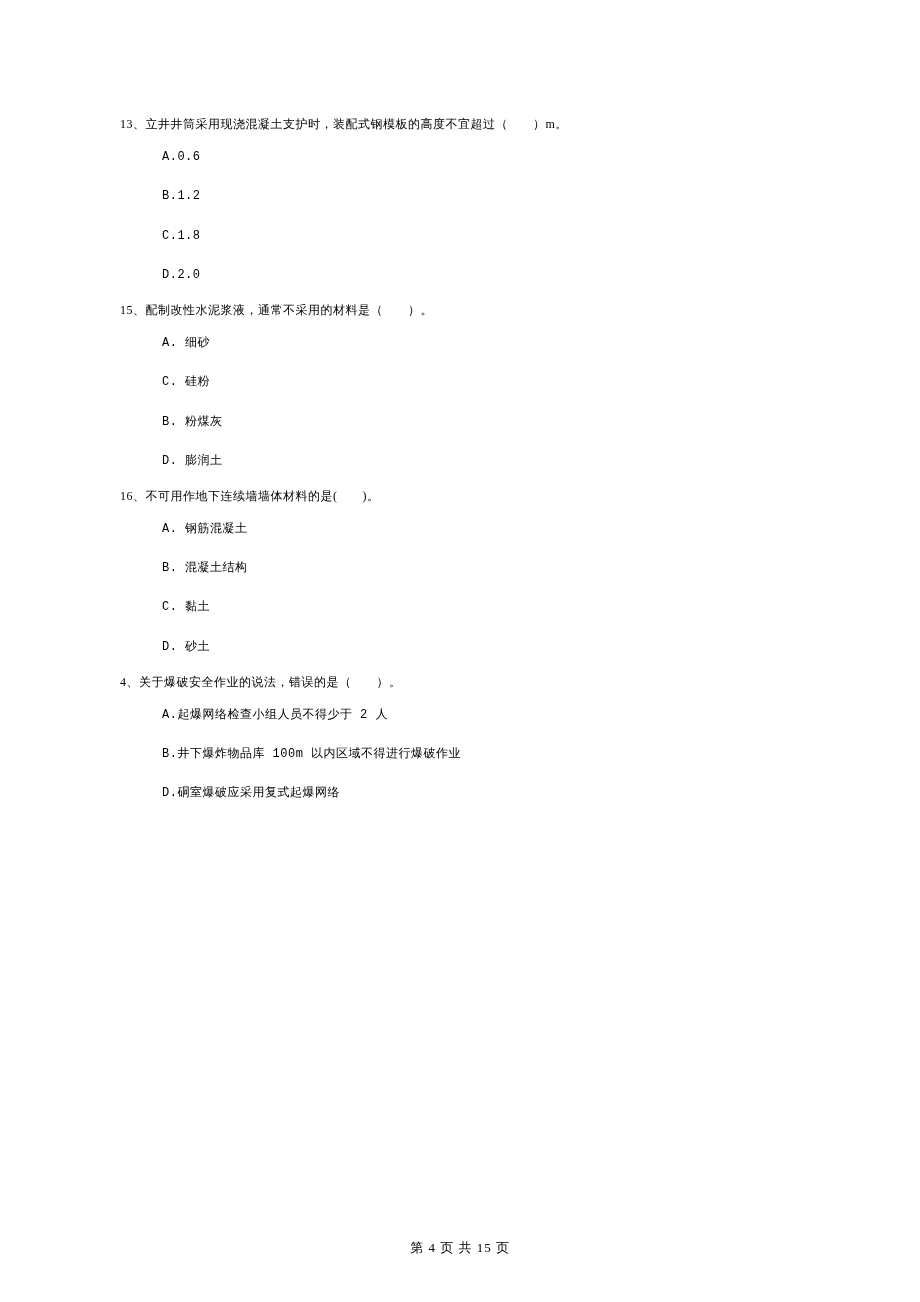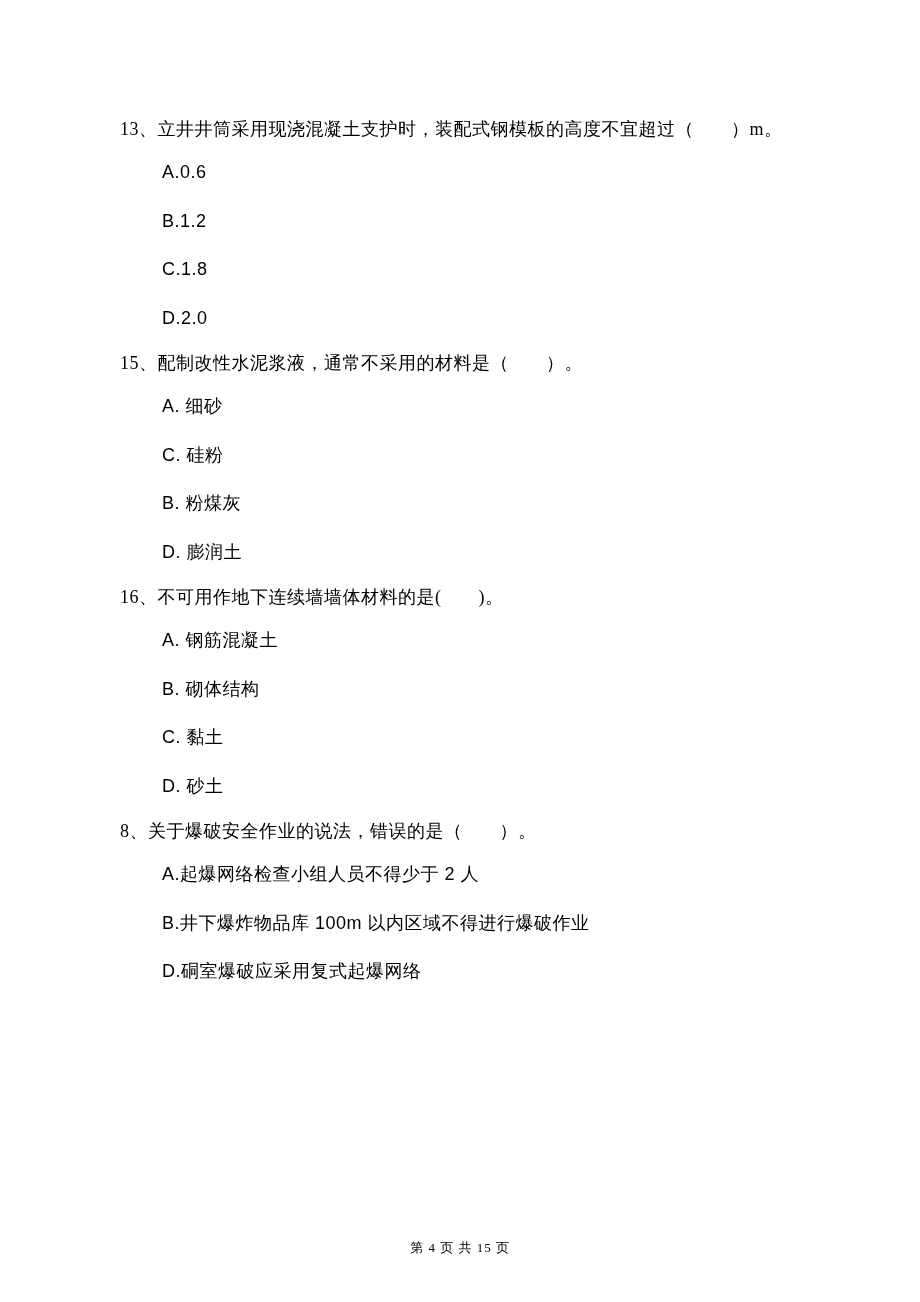--- a/index.html
+++ b/index.html
@@ -7,36 +7,36 @@
     margin: 0;
     padding: 0;
     font-family: "SimSun", "宋体", serif;
     color: #000;
     width: 920px;
     height: 1302px;
     position: relative;
   }
   .page {
     padding: 115px 120px 0 120px;
-    font-size: 18px;
+    font-size: 12px;
     line-height: 1.6;
   }
   .question {
     margin-bottom: 6px;
   }
   .stem {
     margin: 0 0 14px 0;
     letter-spacing: 0.5px;
   }
   .options {
     padding-left: 42px;
   }
   .option {
     margin-bottom: 20px;
-    font-family: Liberation Sans, sans-serif;
+    font-family: Liberation Mono, monospace;
     letter-spacing: 0.5px;
   }
   .option:last-child {
     margin-bottom: 16px;
   }
   .footer {
     position: absolute;
     bottom: 45px;
     left: 0;
     right: 0;
@@ -68,28 +68,28 @@
       <div class="option">C. 硅粉</div>
       <div class="option">B. 粉煤灰</div>
       <div class="option">D. 膨润土</div>
     </div>
   </div>
 
   <div class="question">
     <p class="stem">16、不可用作地下连续墙墙体材料的是(　　)。</p>
     <div class="options">
       <div class="option">A. 钢筋混凝土</div>
-      <div class="option">B. 砌体结构</div>
+      <div class="option">B. 混凝土结构</div>
       <div class="option">C. 黏土</div>
       <div class="option">D. 砂土</div>
     </div>
   </div>
 
   <div class="question">
-    <p class="stem">8、关于爆破安全作业的说法，错误的是（　　）。</p>
+    <p class="stem">4、关于爆破安全作业的说法，错误的是（　　）。</p>
     <div class="options">
       <div class="option">A.起爆网络检查小组人员不得少于 2 人</div>
       <div class="option">B.井下爆炸物品库 100m 以内区域不得进行爆破作业</div>
       <div class="option">D.硐室爆破应采用复式起爆网络</div>
     </div>
   </div>
 
 </div>
 
 <div class="footer">第 4 页 共 15 页</div>

